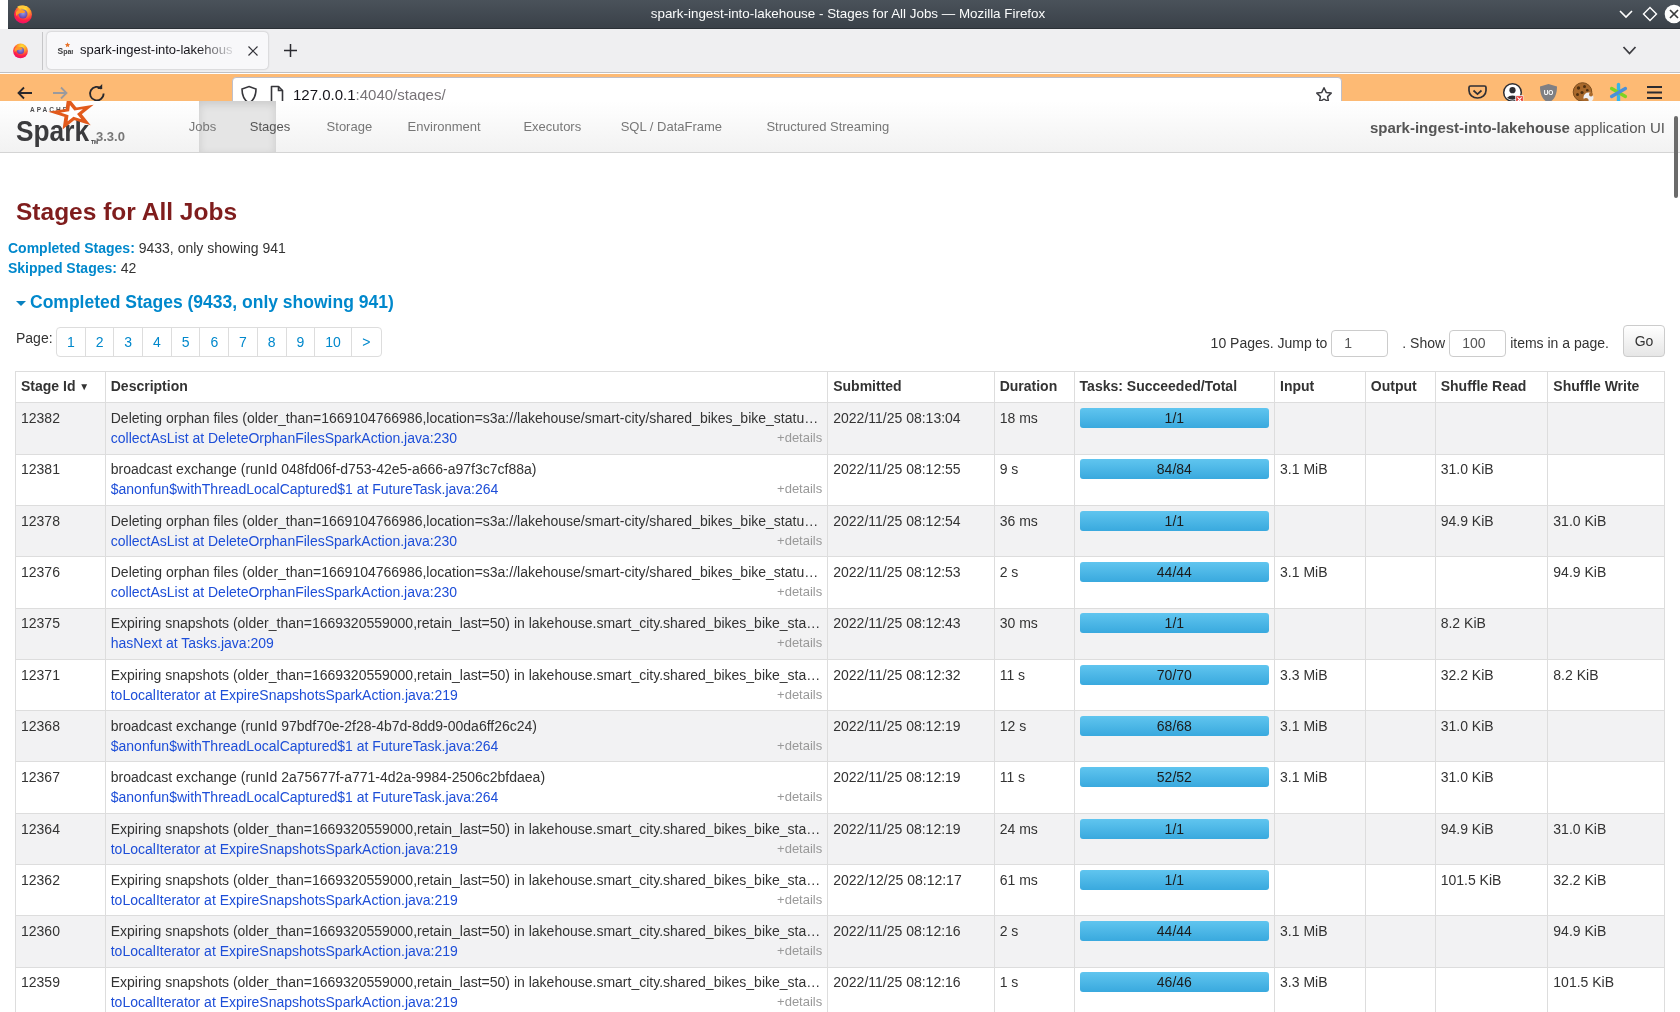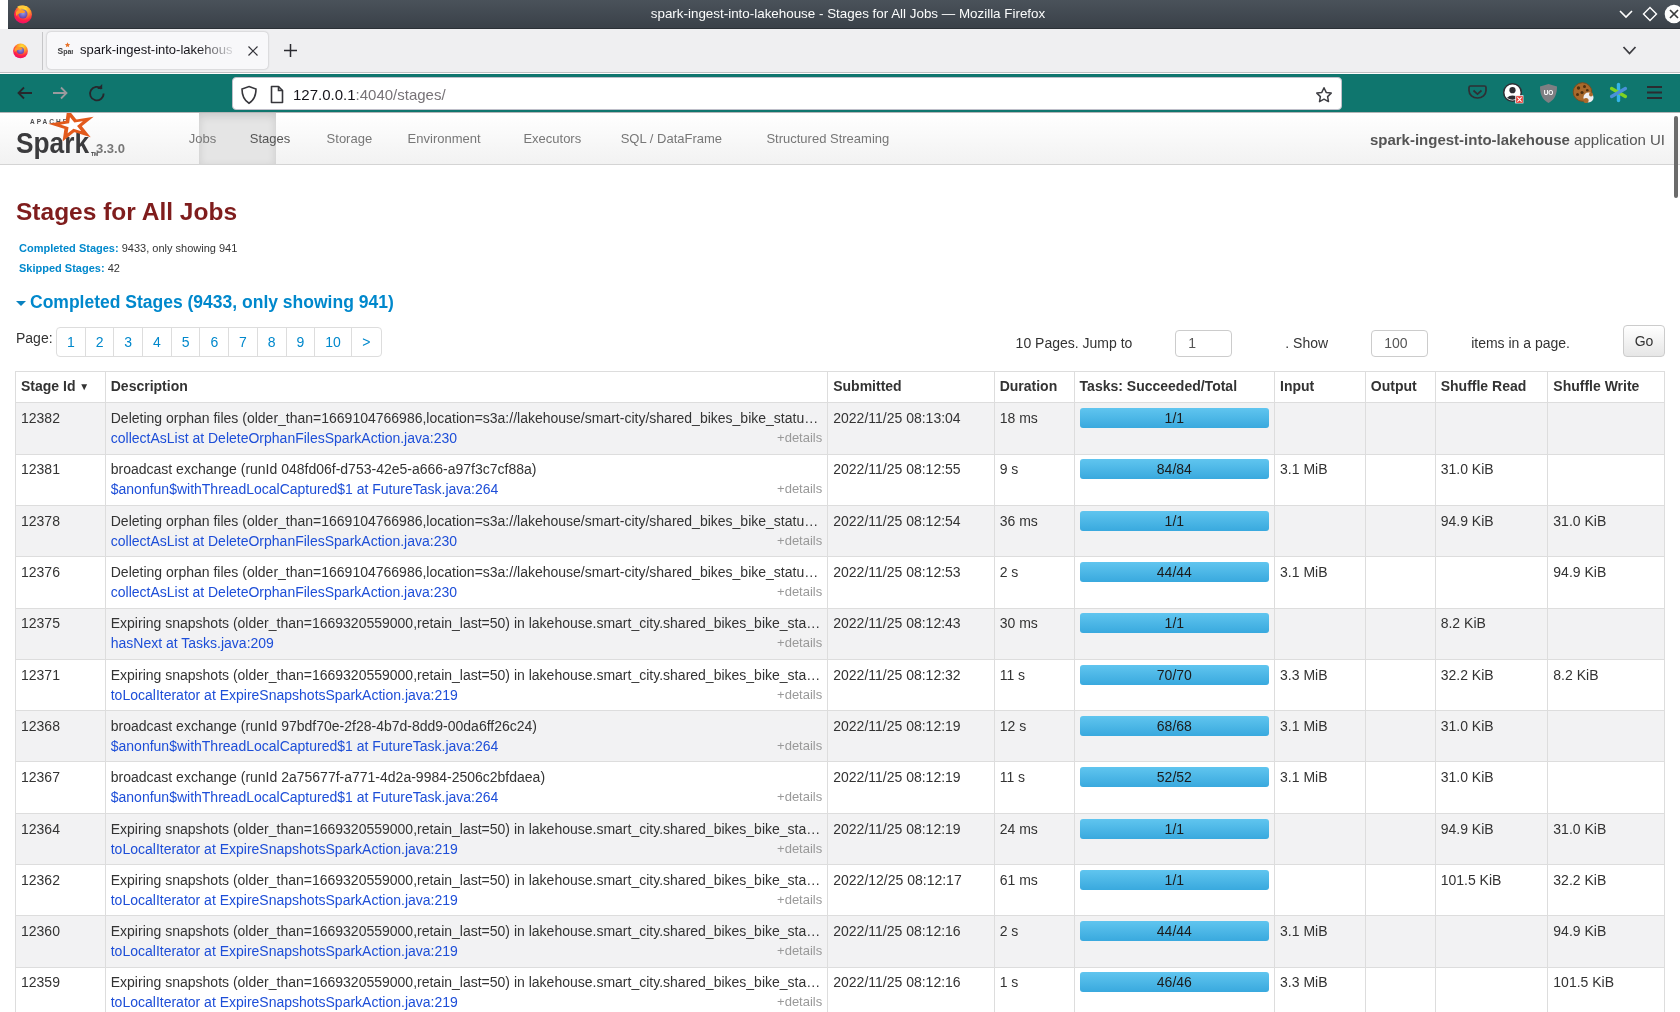--- a/index.html
+++ b/index.html
@@ -13,51 +13,51 @@
   background:linear-gradient(#4a525a,#394048); box-shadow:inset 0 -1px 0 #2a3036; }
 #titletext { width:100%; top:5.5px; text-align:center; color:#fbfcfc; font-size:13.4px; }
 #tabbar { left:0; top:29px; width:1680px; height:44px; background:#efeff1;
   border-bottom:1px solid #c0c0c2; }
 #tabsep { left:42px; top:3px; width:1px; height:38px; background:#c6c6c8; }
 #tab { left:47px; top:3px; width:221px; height:37px; background:#f8f8fa; border-radius:4px;
   box-shadow:0 0 2px rgba(0,0,0,.3); }
 #tabtitle { left:33px; top:10px; font-size:13px; color:#15141a; white-space:nowrap; overflow:hidden; width:166px; }
 #tabfade { left:150px; top:1px; width:49px; height:35px;
   background:linear-gradient(to right, rgba(248,248,250,0), #f8f8fa 85%); }
-#toolbar { left:0; top:74px; width:1680px; height:39px; background:#0f766e;
+#toolbar { left:0; top:74px; width:1680px; height:39px; background:#fdba74;
   border-bottom:1px solid #b4b4b6; }
 #urlbox { left:232px; top:3px; width:1110px; height:33px; background:#fff;
   border:1px solid #bfbfc9; border-radius:4px; }
 #urltext { left:60px; top:8px; font-size:15px; color:#15141a; }
 #urltext .gray { color:#777377; }
 
 
-#navbar { left:0; top:113px; width:1680px; height:52px;
+#navbar { left:0; top:101px; width:1680px; height:52px;
   background:linear-gradient(#ffffff,#f2f2f2); border-bottom:1px solid #d4d4d4;text-align:right; }
 .navitem { top:0; height:51px; font-size:13px; color:#777; line-height:51px;margin-left:36px; }
 #nav-active { background:#e5e5e5;
   box-shadow:inset 0 3px 8px rgba(0,0,0,.125); }
 #appname { top:17.5px; right:15px; font-size:15px; color:#555; }
 
 
 h3 { position:absolute; left:16px; top:192px; font-size:24.5px; line-height:40px; color:#7f1d1d; font-weight:bold; }
-.statline { left:19px; font-size:11px; line-height:20px; color:#333; }
+.statline { left:8px; font-size:14px; line-height:20px; color:#333; }
 .statline b { color:#0088cc; }
 #h4row { left:16px; top:292px; font-size:17.5px; font-weight:bold; color:#0088cc; line-height:20px; }
 .tri { display:inline-block; width:0; height:0; border-left:5.5px solid transparent;
   border-right:5.5px solid transparent; border-top:5.5px solid #0a82c0; margin-right:4px; vertical-align:2px; }
 
 
 #pgrow { left:16px; top:327px; width:1649px; height:30px; font-size:14px; color:#333; }
 #pglabel { left:0; top:3px; }
 #pager { left:40px; top:0; display:flex; border:1px solid #ddd; border-radius:4px; overflow:hidden; background:#fff; }
 .pg { display:block; padding:4px 0; width:28.7px; text-align:center; color:#0088cc; font-size:14px;
   line-height:20px; border-right:1px solid #ddd; }
 .pg:last-child { border-right:none; }
-#jumprow { right:0; top:0; height:31px; display:flex; align-items:center;gap:39px; }
+#jumprow { right:0; top:0; height:31px; display:flex; align-items:center; }
 .jinput { width:57px; height:27px; border:1px solid #ccc; border-radius:4px;
   background:#fff; font-size:14px; color:#555; padding-left:12px; line-height:25px; position:relative; top:1px; }
 #gobtn { width:42px; height:32px; border:1px solid #ccc; border-radius:4px;
   background:linear-gradient(#ffffff,#e6e6e6); color:#333; text-align:center; line-height:30px; position:relative; top:-2px; }
 
 
 #tbl { left:15px; top:371px; width:1650px; border-collapse:collapse; font-size:14px; color:#333; }
 #tbl th, #tbl td { border:1px solid #ddd; padding:4.8px 5px 5.5px; line-height:20px; vertical-align:top; }
 #tbl th { text-align:left; font-weight:bold; padding-top:4.2px; padding-bottom:6.2px; }
 #tbl tbody tr:nth-child(odd) { background:#f2f2f3; }

